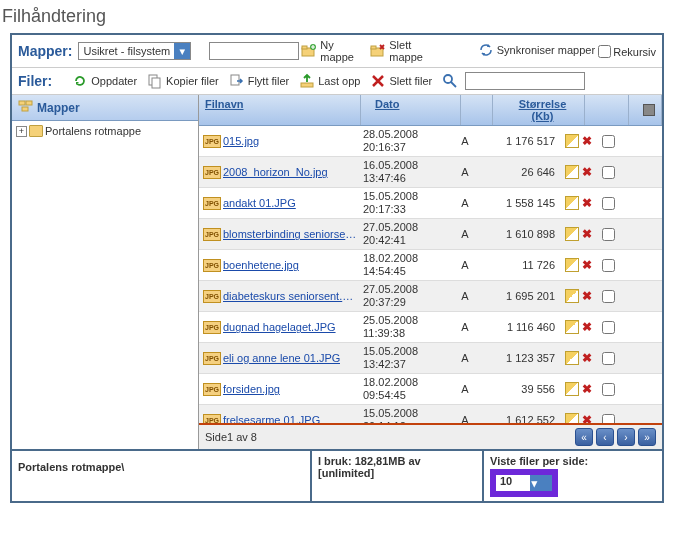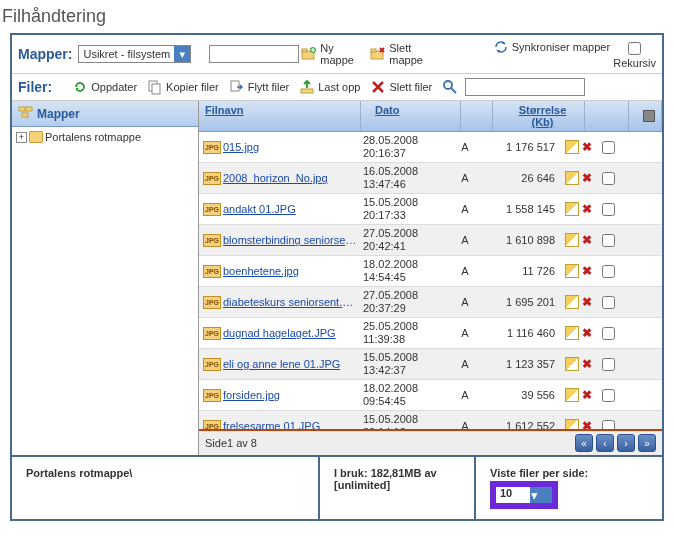--- a/index.html
+++ b/index.html
@@ -44,28 +44,28 @@
 .c-size { flex: 0 0 84px; text-align: right; padding-right: 6px; color: #333; }
 .c-act { flex: 0 0 36px; display: flex; align-items: center; gap: 2px; justify-content: center; }
 .c-chk { flex: 0 0 22px; display: flex; align-items: center; justify-content: center; }
 .c-chk input { width: 13px; height: 13px; }
 .edit-ico { width: 14px; height: 14px; display: inline-block; cursor: pointer; background: linear-gradient(135deg, #f5d060 50%, #fff 50%); border: 1px solid #c0a030; }
 .del-ico { width: 12px; height: 12px; display: inline-flex; align-items: center; justify-content: center; cursor: pointer; color: #c02020; font-weight: bold; font-size: 12px; }
 .pager { display: flex; align-items: center; padding: 3px 6px; background: #eee; border-top: 2px solid #c2410c; font-size: 11px; }
 .pager-btns { display: flex; gap: 3px; }
 .pg-btn { width: 18px; height: 18px; background: linear-gradient(#6a90c8, #3a60a0); color: #fff; border-radius: 3px; display: inline-flex; align-items: center; justify-content: center; cursor: pointer; font-size: 10px; border: 1px solid #2a5090; }
 .footer-row { display: flex; border-top: 2px solid #4a6a8a; background: #fff; font-size: 11px; }
-.footer-cell { padding: 10px 6px; border-right: 2px solid #4a6a8a; margin-left: 8px; }
+.footer-cell { padding: 4px 6px; border-right: 2px solid #4a6a8a; }
 .fc1 { flex: 0 0 300px; font-weight: bold; padding-top: 10px; }
 .fc2 { flex: 1; font-weight: bold; }
 .fc3 { flex: 0 0 178px; text-align: left; font-weight: bold; border-right: none; }
 .fc3 .sel { display: inline-flex; border: 6px solid #6d28d9; margin-top: 2px; }
 .fc3 .sel span { padding: 0 18px 0 4px; }
 .ico-svg { width: 16px; height: 16px; }
-.chk-wrap { display: inline-flex; align-items: center; gap: 2px; flex-direction: column; }
+.chk-wrap { display: inline-flex; align-items: center; gap: 2px; }
 .chk-wrap input { width: 13px; height: 13px; }
 </style>
 </head>
 <body>
 
 <div class="container">
   <div class="page-title">Filhåndtering</div>
 
   <div class="main-border">
 

